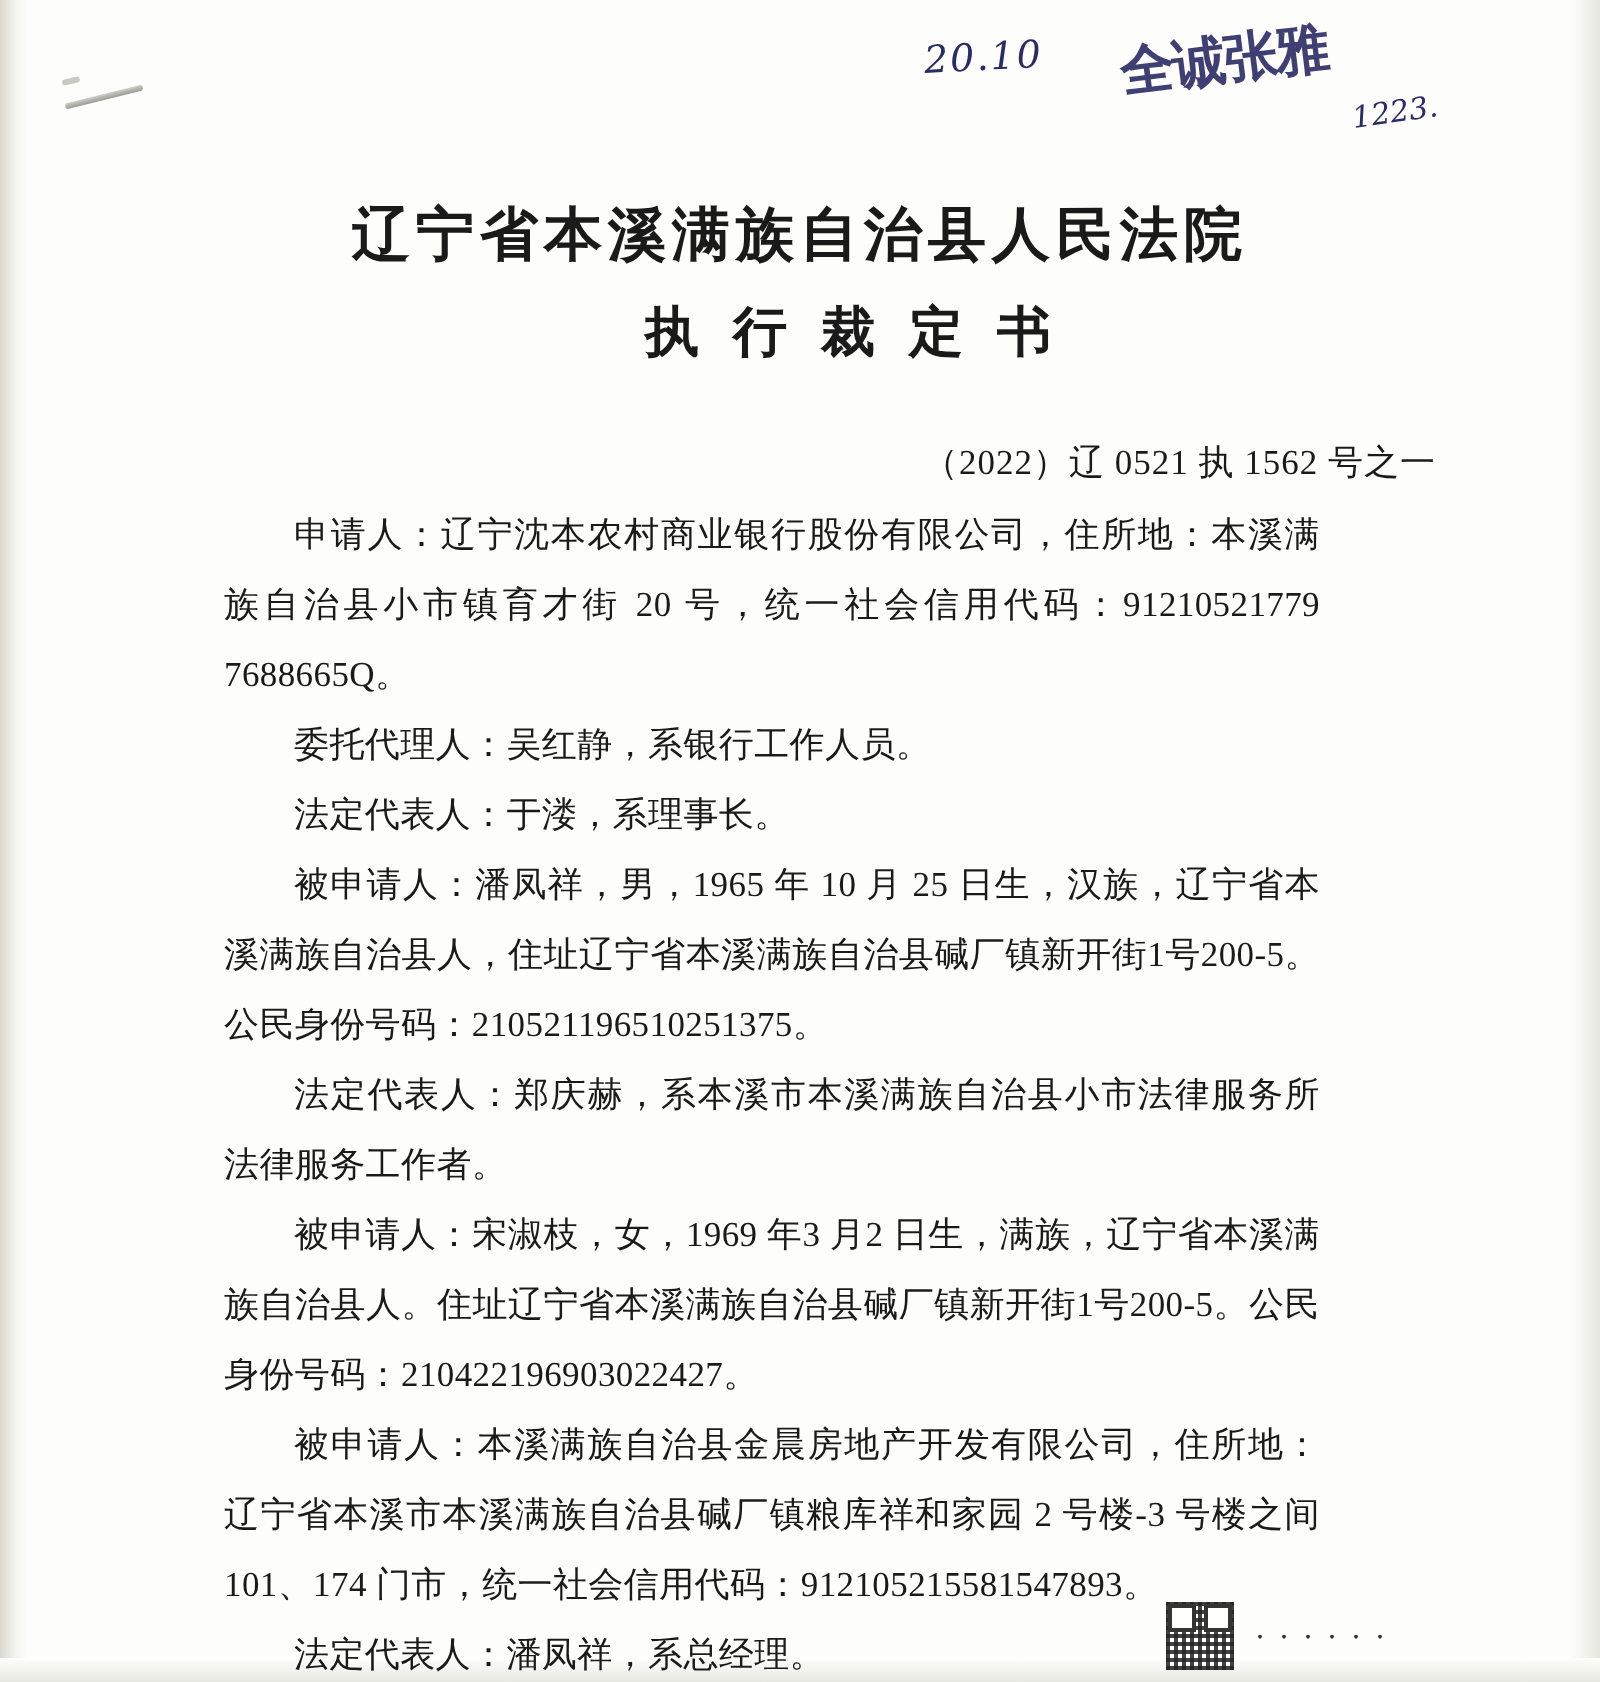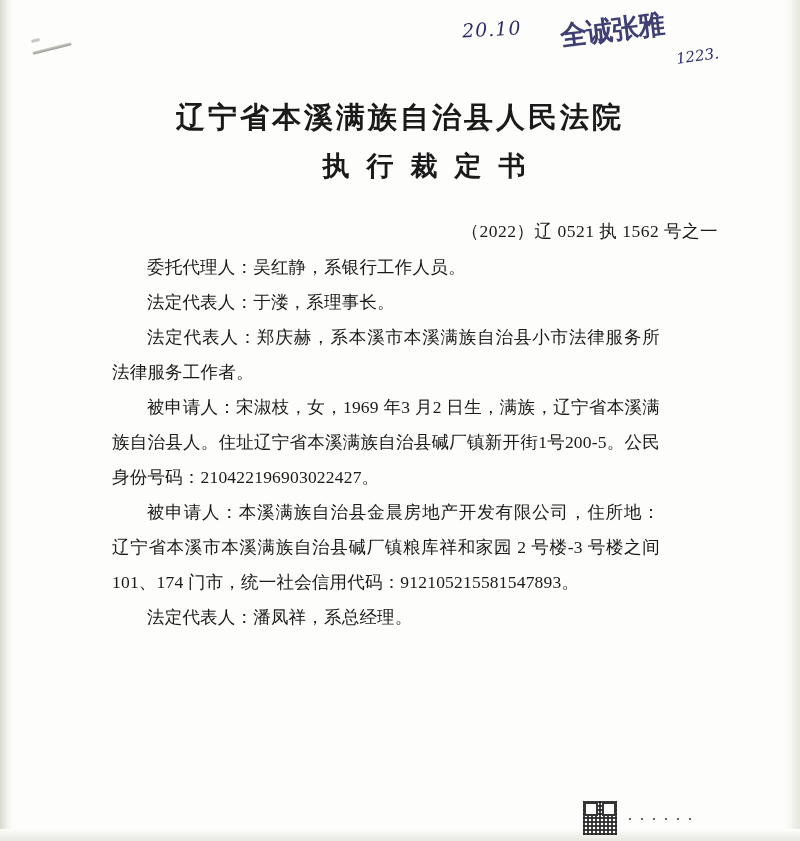--- a/index.html
+++ b/index.html
@@ -191,22 +191,24 @@
 
   <div class="hand date">20.10</div>
   <div class="hand sig">全诚张雅</div>
   <div class="hand sig-sub">1223.</div>
 
   <div class="court-title">辽宁省本溪满族自治县人民法院</div>
   <div class="doc-title">执行裁定书</div>
   <div class="case-no">（2022）辽 0521 执 1562 号之一</div>
 
   <div class="body-block">
+    <p>申请人：辽宁沈本农村商业银行股份有限公司，住所地：本溪满族自治县小市镇育才街 20 号，统一社会信用代码：91210521779 7688665Q。</p>
     <p>委托代理人：吴红静，系银行工作人员。</p>
     <p>法定代表人：于溇，系理事长。</p>
+    <p>被申请人：潘凤祥，男，1965 年 10 月 25 日生，汉族，辽宁省本溪满族自治县人，住址辽宁省本溪满族自治县碱厂镇新开街1号200-5。公民身份号码：210521196510251375。</p>
     <p>法定代表人：郑庆赫，系本溪市本溪满族自治县小市法律服务所法律服务工作者。</p>
     <p>被申请人：宋淑枝，女，1969 年3 月2 日生，满族，辽宁省本溪满族自治县人。住址辽宁省本溪满族自治县碱厂镇新开街1号200-5。公民身份号码：210422196903022427。</p>
     <p>被申请人：本溪满族自治县金晨房地产开发有限公司，住所地：辽宁省本溪市本溪满族自治县碱厂镇粮库祥和家园 2 号楼-3 号楼之间101、174 门市，统一社会信用代码：912105215581547893。</p>
     <p>法定代表人：潘凤祥，系总经理。</p>
   </div>
 
   <div class="qr"></div>
   <div class="dots">......</div>
 
 </div>

